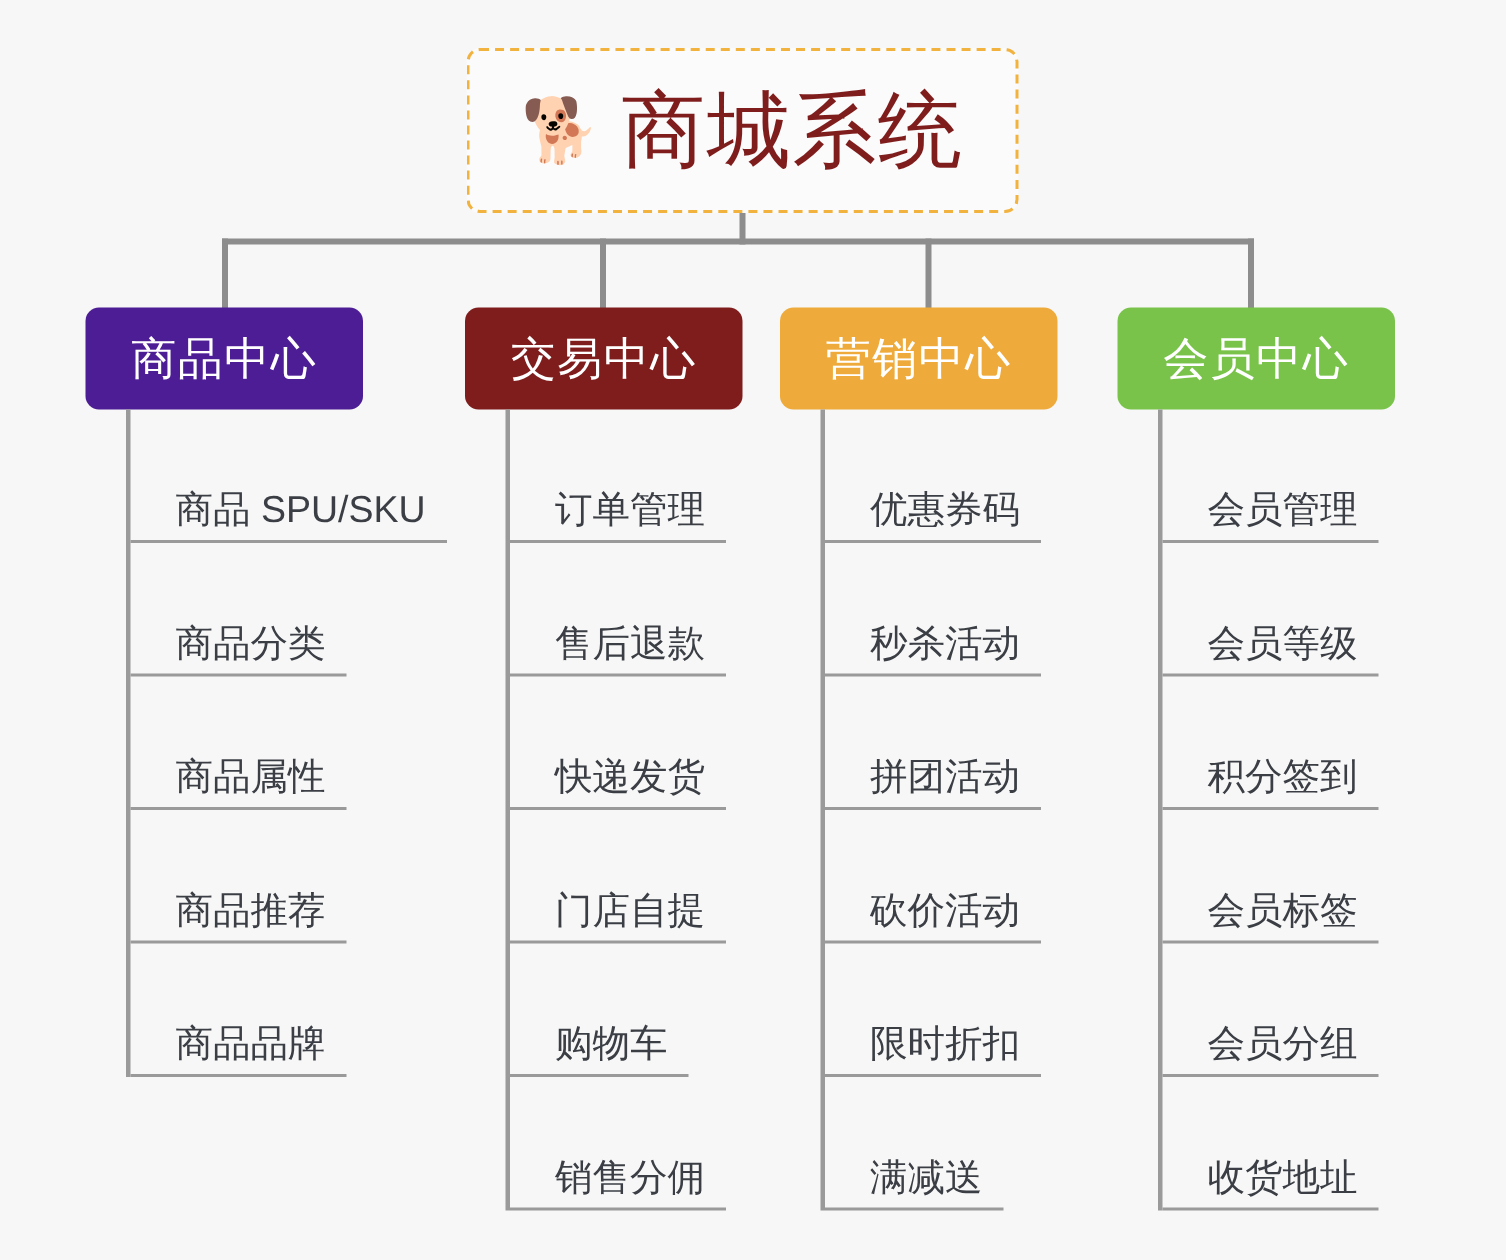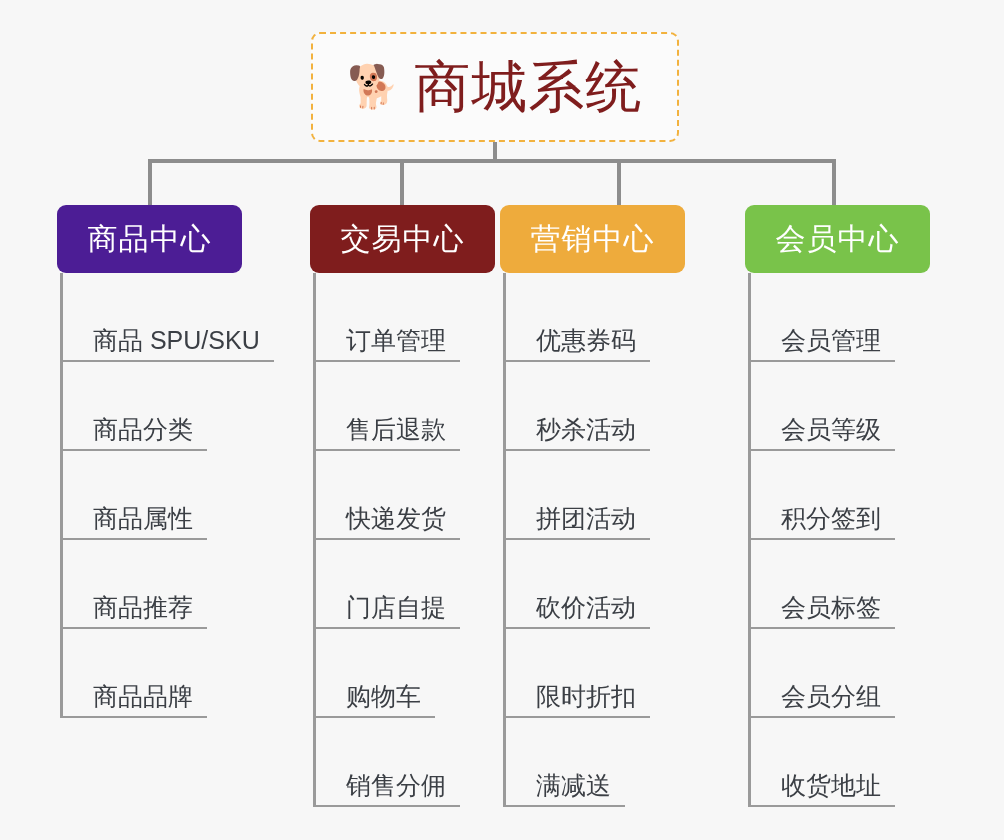--- a/index.html
+++ b/index.html
@@ -78,21 +78,21 @@
   .conn-drop-3 { left: 617px; }
   .conn-drop-4 { left: 832px; }
 
   
   .column {
     position: absolute;
     top: 205px;
   }
   .col-1 { left: 57px;  width: 250px; }
   .col-2 { left: 310px; width: 212px; }
-  .col-3 { left: 500px; width: 210px; }
+  .col-3 { left: 520px; width: 210px; }
   .col-4 { left: 745px; width: 204px; }
 
   .cat-header {
     box-sizing: border-box;
     height: 68px;
     border-radius: 9px;
     display: flex;
     align-items: center;
     justify-content: center;
     color: #ffffff;
@@ -101,21 +101,21 @@
     white-space: nowrap;
   }
   .cat-1 { width: 185px; background: #4c1d95; }
   .cat-2 { width: 185px; background: #7f1d1d; }
   .cat-3 { width: 185px; background: #eeab3c; }
   .cat-4 { width: 185px; background: #79c34a; }
 
   
   .branch {
     position: relative;
-    margin-left: 3px;
+    margin-left: 27px;
     padding-left: 0;
     border-left: 3px solid #9a9a9a;
   }
   .leaf {
     position: relative;
     height: 89px;
     display: flex;
     align-items: flex-end;
   }
   .leaf-inner {

